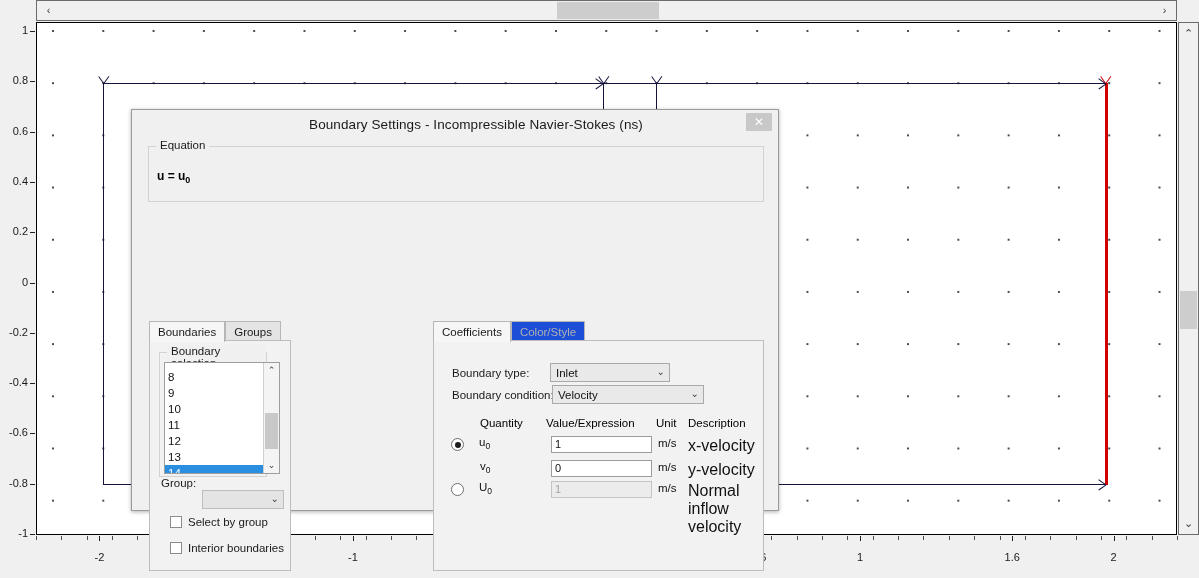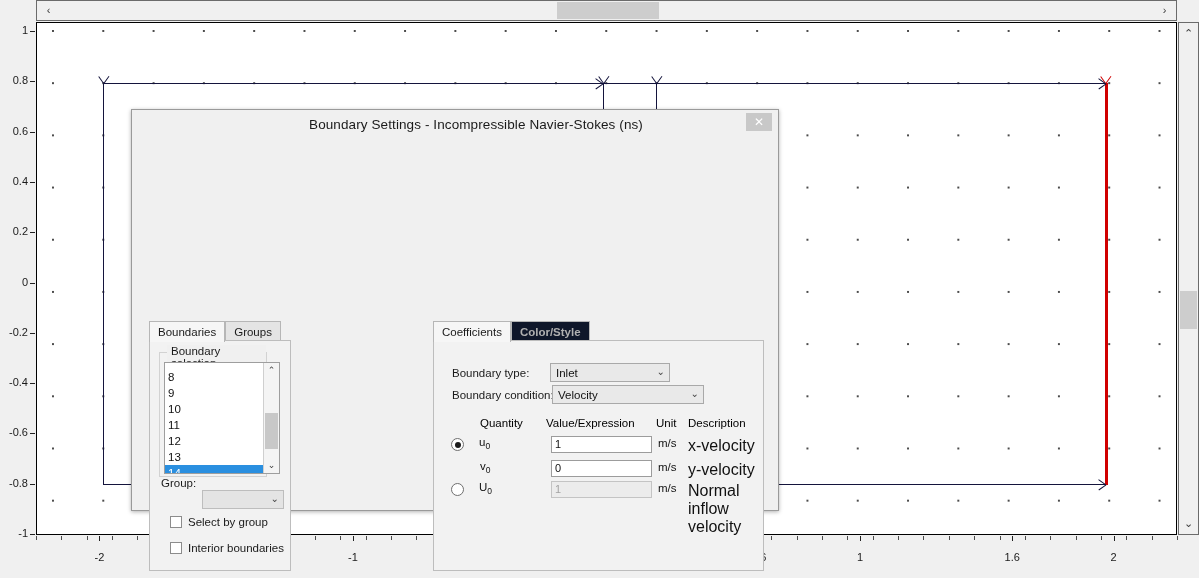--- a/index.html
+++ b/index.html
@@ -136,21 +136,21 @@
   .tabstrip { position: absolute; display: flex; align-items: flex-end; }
   .tab {
     font-size: 11.5px; color: #1a1a1a;
     padding: 4px 8px 3px 8px;
     border: 1px solid #b6b6b6; border-bottom: none;
     background: #e4e4e4;
     box-sizing: border-box;
     cursor: default;
   }
   .tab.active { background: #f6f6f6; border-color: #b6b6b6; padding-bottom: 4px; margin-bottom:-1px; position:relative; z-index:3;}
-  .tab.disabled { color: #b0b0b0; background:#0f172a;font-weight:bold; }
+  .tab.disabled { color: #b0b0b0; background:#1d4ed8; }
 
   #left-tabs  { left: 17px; top: 211px; }
   #right-tabs { left: 301px; top: 211px; align-items: center; }
 
   #left-panel {
     position: absolute; left: 17px; top: 230px;
     width: 142px; height: 231px;
     border: 1px solid #bdbdbd; background: #f2f2f2; box-sizing: border-box;
   }
   #right-panel {
@@ -379,20 +379,24 @@
     <span class="sb-arrow" id="vs-down">⌄</span>
   </div>
 
   <div id="dialog">
 
     <div id="titlebar">
       <span id="dialog-title">Boundary Settings - Incompressible Navier-Stokes (ns)</span>
       <div id="close-btn">✕</div>
     </div>
 
+    <div class="group-box" id="eq-box">
+      <span class="group-legend">Equation</span>
+      <span id="eq-text"><span>u = u</span><sub>0</sub></span>
+    </div>
 
     <div class="tabstrip" id="left-tabs">
       <div class="tab active">Boundaries</div>
       <div class="tab">Groups</div>
     </div>
 
     <div class="tabstrip" id="right-tabs">
       <div class="tab active">Coefficients</div>
       <div class="tab disabled">Color/Style</div>
     </div>

